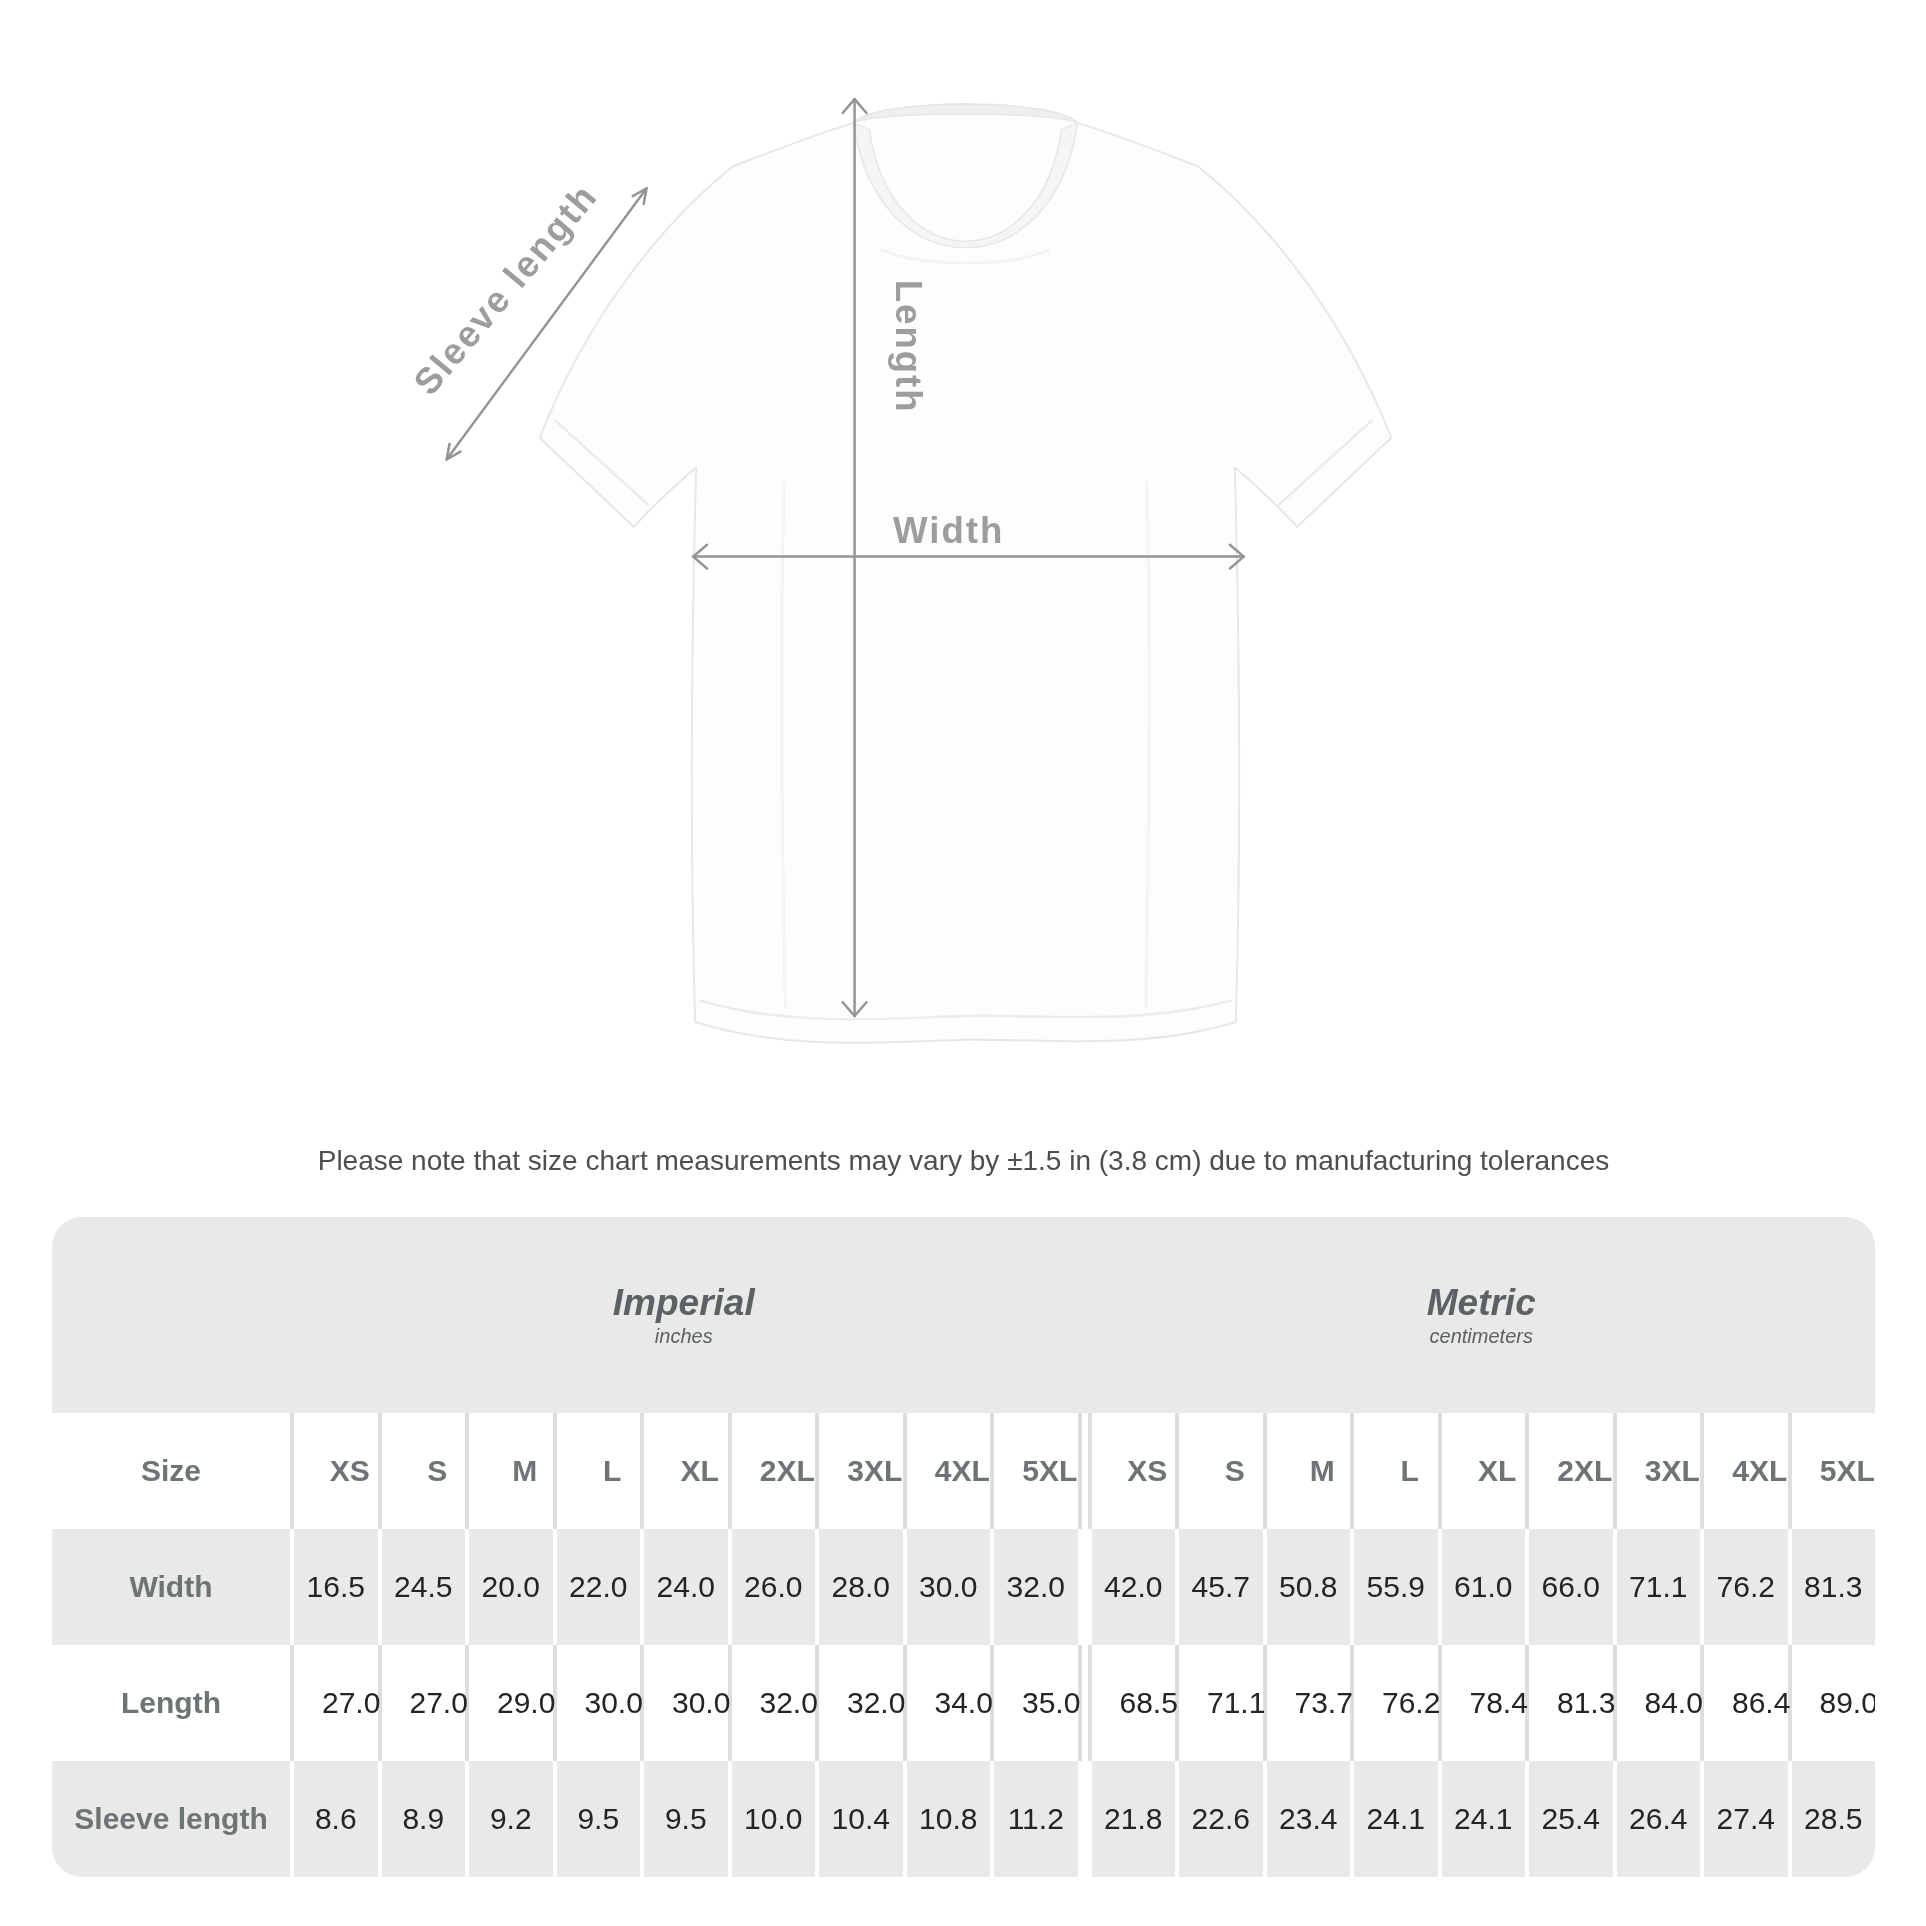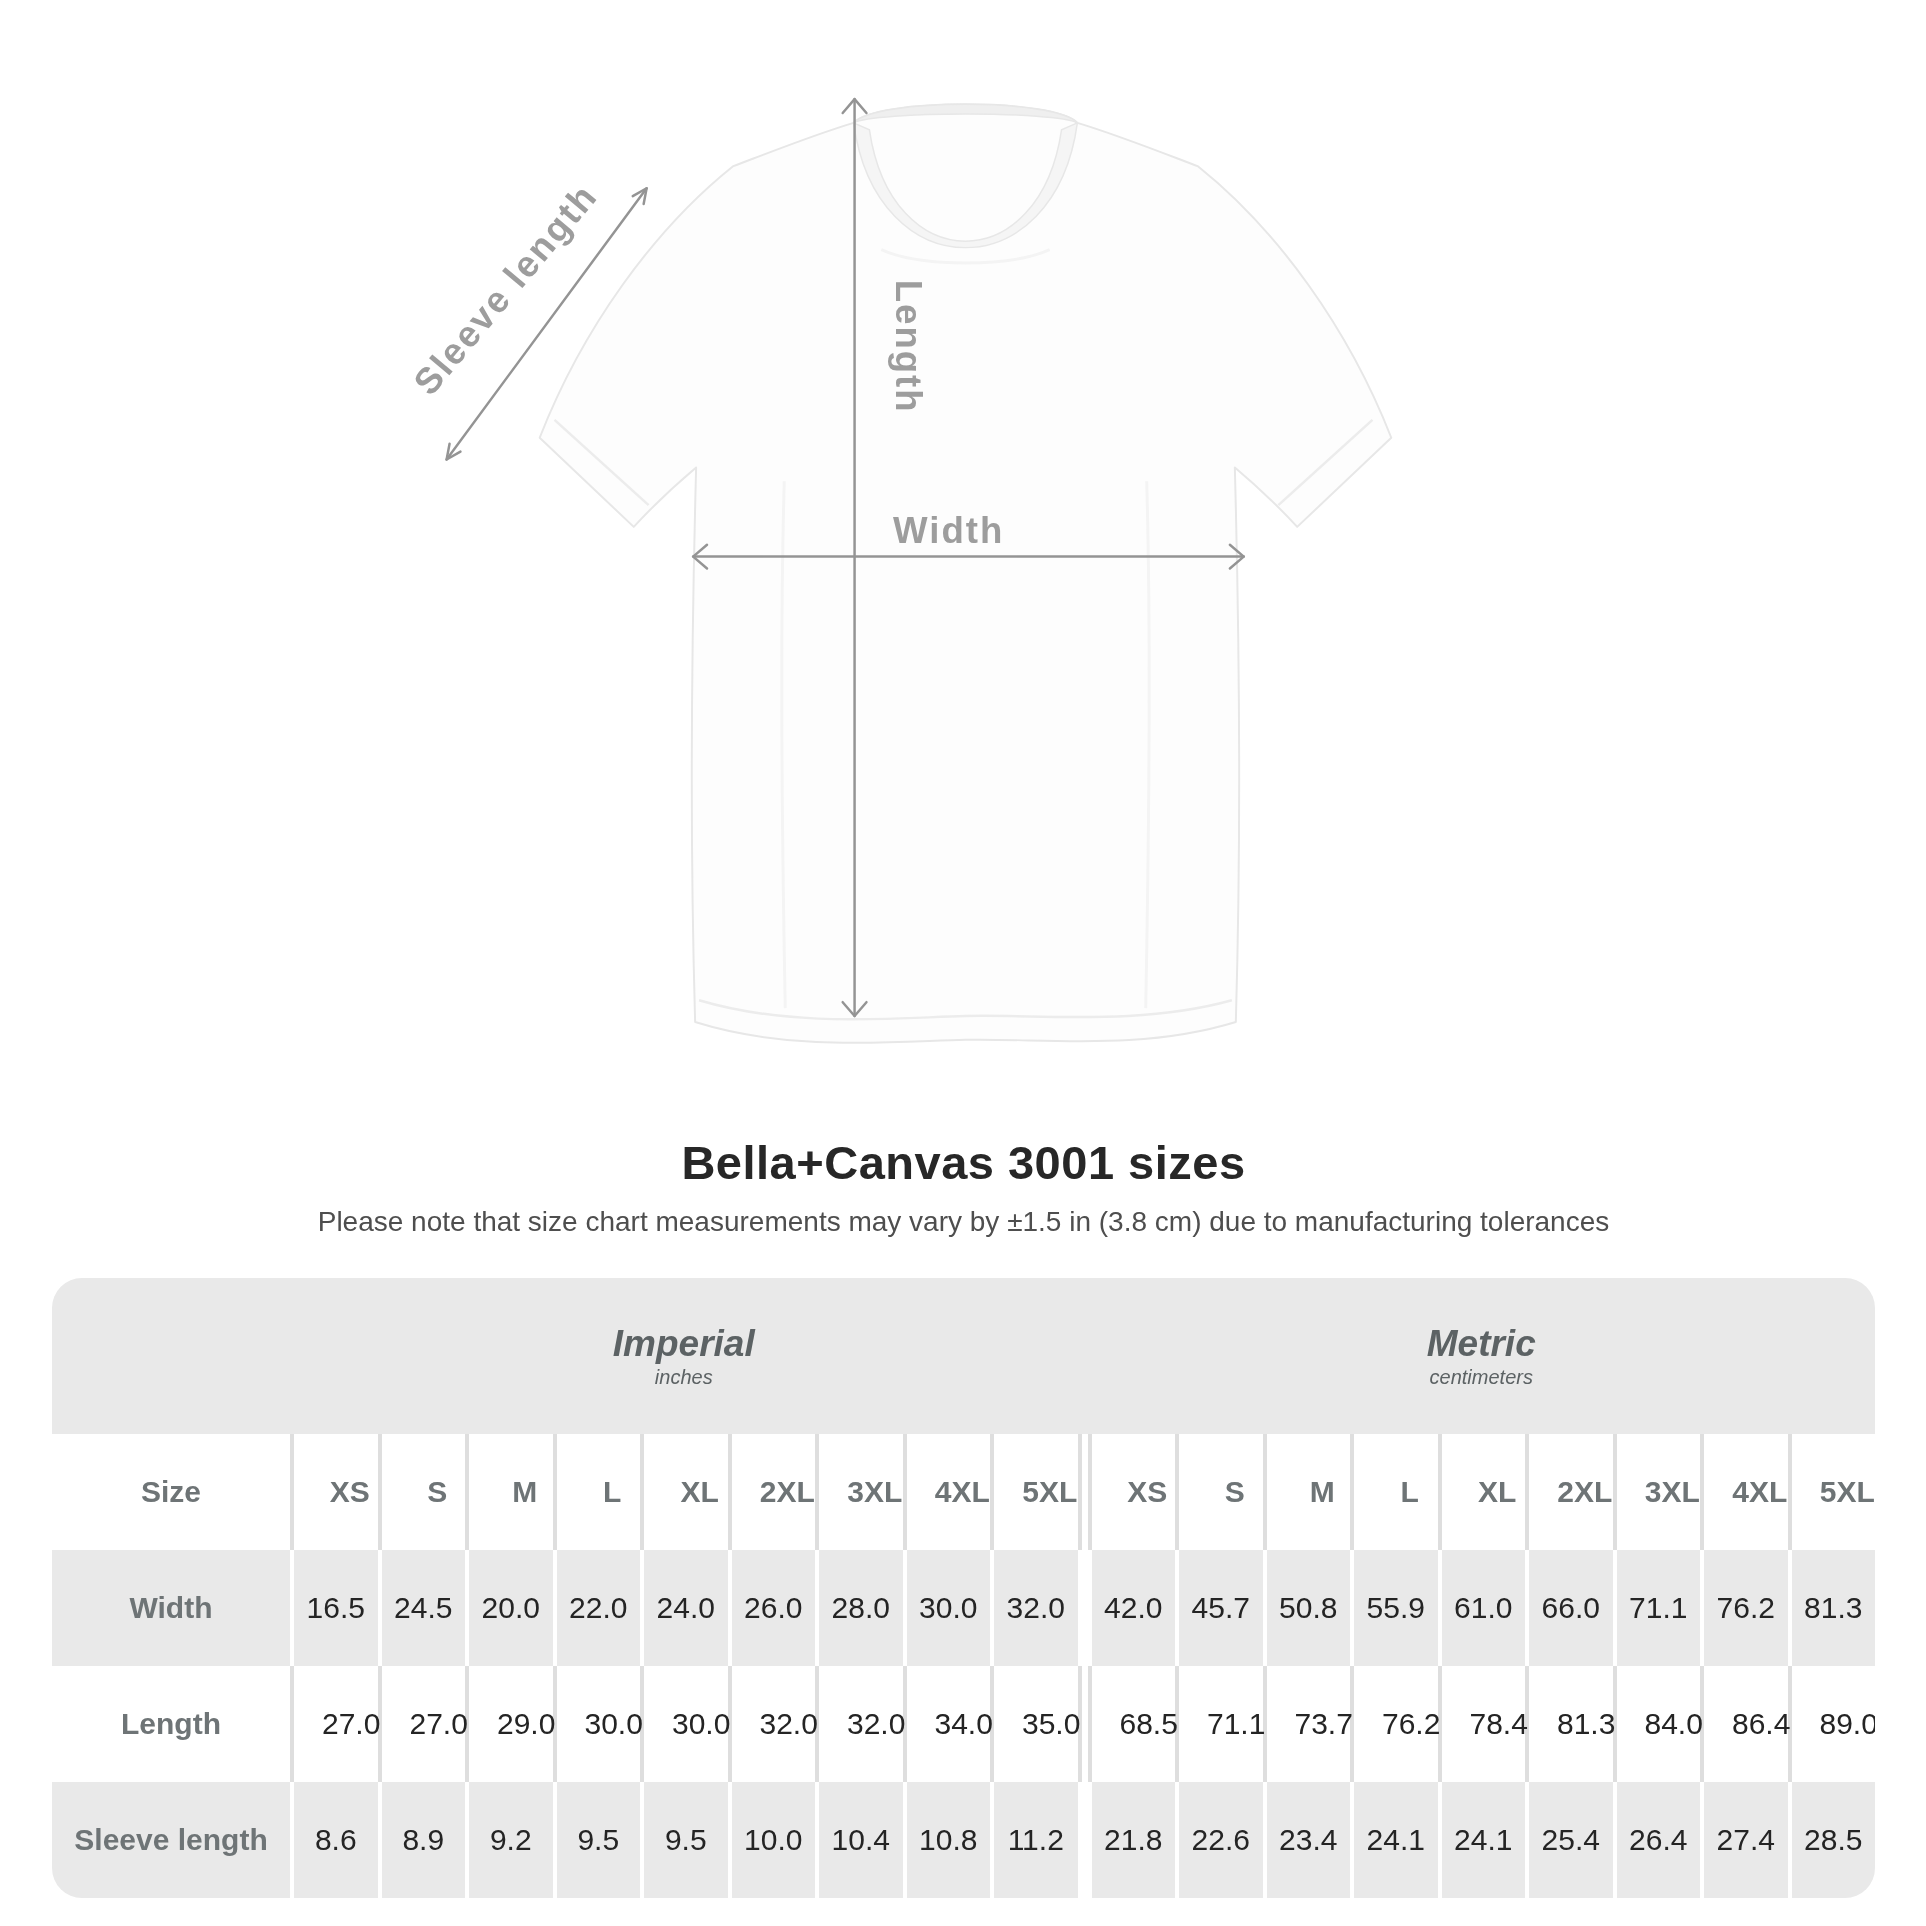--- a/index.html
+++ b/index.html
@@ -29,21 +29,21 @@
   
   .table-wrap{
     width:1823px;margin:40px auto 0 auto;
     border-radius:30px;overflow:hidden;
   }
   table.size-grid{
     width:1823px;border-collapse:separate;border-spacing:0;table-layout:fixed;
   }
   col.c-label{width:238px;}
   col.c-gap{width:10px;}
-  tr.band-row{height:156px;}
+  tr.band-row{height:196px;}
   tr.size-row, tbody tr{height:116px;}
   td{
     text-align:center;vertical-align:middle;padding:0;
     font-size:30px;color:#242424;
     border-left:4px solid transparent;
   }
   td.band{background:#e9e9e9;border-left:none;}
   .unit-title{font-size:37px;font-weight:bold;font-style:italic;color:#5c6264;line-height:1.15;}
   .unit-sub{font-size:20px;font-style:italic;color:#5c6264;}
   td.label{
@@ -113,21 +113,20 @@
         <path d="M 639 198 L 653 190 L 650 206"></path>
         <path d="M 465 456 L 451 464 L 454 448"></path>
       </g>
     </g>
 
     <text class="measure-label" transform="translate(520 300) rotate(-50)" text-anchor="middle">Sleeve length</text>
     <text class="measure-label" transform="translate(905 350) rotate(90)" text-anchor="middle">Length</text>
     <text class="measure-label" x="958" y="548" text-anchor="middle">Width</text>
   </svg>
 
-  <h1 class="title">Bella+Canvas 3001 sizes</h1>
   <p class="subtitle">Please note that size chart measurements may vary by ±1.5 in (3.8 cm) due to manufacturing tolerances</p>
 
   <div class="table-wrap">
     <table class="size-grid">
       <colgroup>
         <col class="c-label">
         <col span="9">
         <col class="c-gap">
         <col span="9">
       </colgroup>

